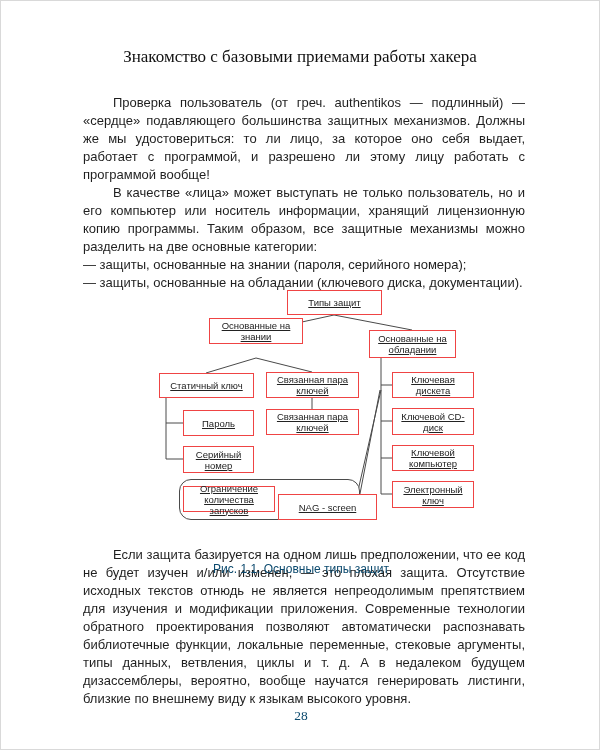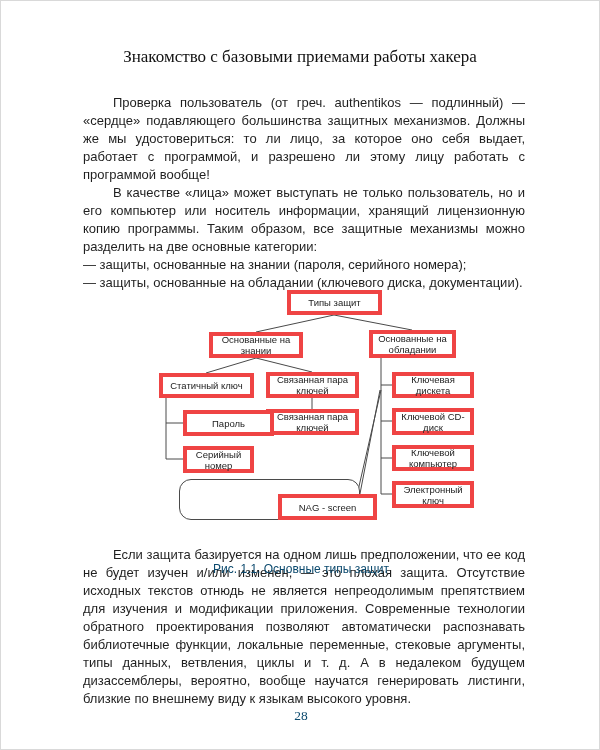--- a/index.html
+++ b/index.html
@@ -36,30 +36,31 @@
   .figure {
     position: relative;
     width: 600px;
     height: 250px;
     margin-top: -2px;
   }
   .fig-svg { position: absolute; left: 0; top: 0; }
   .node {
     position: absolute;
     box-sizing: border-box;
-    border: 4px solid #ef4444;
+    border: 1px solid #ef4444;
     background: #ffffff;
     display: flex;
     align-items: center;
     justify-content: center;
     text-align: center;
     font-size: 9.5px;
     line-height: 11px;
     color: #222;
     padding: 4px 2px;
+    text-decoration: underline;
   }
   .group-box {
     position: absolute;
     box-sizing: border-box;
     border: 1px solid #4a4a4a;
     border-radius: 12px;
     background: #ffffff;
   }
   .fig-caption {
     position: absolute;
@@ -102,28 +103,29 @@
       <line x1="255" y1="68" x2="311" y2="82"></line>
       <line x1="311" y1="108" x2="311" y2="119"></line>
       <path d="M165,108 V169 M165,133 H182 M165,169 H182"></path>
       <path d="M380,68 V204 M380,95 H391 M380,131 H391 M380,168 H391 M380,204 H391"></path>
       <path d="M357,214 L379,100"></path>
       <path d="M351,227 L380,100"></path>
     </g>
   </svg>
 
   <div class="node" style="left:286px; top:0; width:95px; height:25px;">Типы защит</div>
-  <div class="node" style="left:208px; top:42px; width:94px; height:26px;">Основанные на знании</div>
+  <div class="node" style="left:208px; top:28px; width:94px; height:26px;">Основанные на знании</div>
   <div class="node" style="left:368px; top:40px; width:87px; height:28px;">Основанные на обладании</div>
   <div class="node" style="left:158px; top:83px; width:95px; height:25px;">Статичный ключ</div>
   <div class="node" style="left:265px; top:82px; width:93px; height:26px;">Связанная пара ключей</div>
   <div class="node" style="left:265px; top:119px; width:93px; height:26px;">Связанная пара ключей</div>
-  <div class="node" style="left:182px; top:120px; width:91px; height:26px;">Пароль</div>
+  <div class="node" style="left:182px; top:120px; width:71px; height:26px;">Пароль</div>
   <div class="node" style="left:182px; top:156px; width:71px; height:27px;">Серийный номер</div>
   <div class="group-box" style="left:178px; top:189px; width:181px; height:41px;"></div>
+  <div class="node" style="left:182px; top:196px; width:92px; height:26px;">Ограничение количества запусков</div>
   <div class="node" style="left:277px; top:204px; width:99px; height:26px;">NAG - screen</div>
   <div class="node" style="left:391px; top:82px; width:82px; height:26px;">Ключевая дискета</div>
   <div class="node" style="left:391px; top:118px; width:82px; height:27px;">Ключевой CD-диск</div>
   <div class="node" style="left:391px; top:155px; width:82px; height:26px;">Ключевой компьютер</div>
   <div class="node" style="left:391px; top:191px; width:82px; height:27px;">Электронный ключ</div>
 
   <div class="fig-caption">Рис. 1.1. Основные типы защит</div>
 </div>
 
 <div class="body-text para third-para">Если защита базируется на одном лишь предположении, что ее код не будет изучен и/или изменен, — это плохая защита. Отсутствие исходных текстов отнюдь не является непреодолимым препятствием для изучения и модификации приложения. Современные технологии обратного проектирования позволяют автоматически распознавать библиотечные функции, локальные переменные, стековые аргументы, типы данных, ветвления, циклы и т. д. А в недалеком будущем дизассемблеры, вероятно, вообще научатся генерировать листинги, близкие по внешнему виду к языкам высокого уровня.</div>

